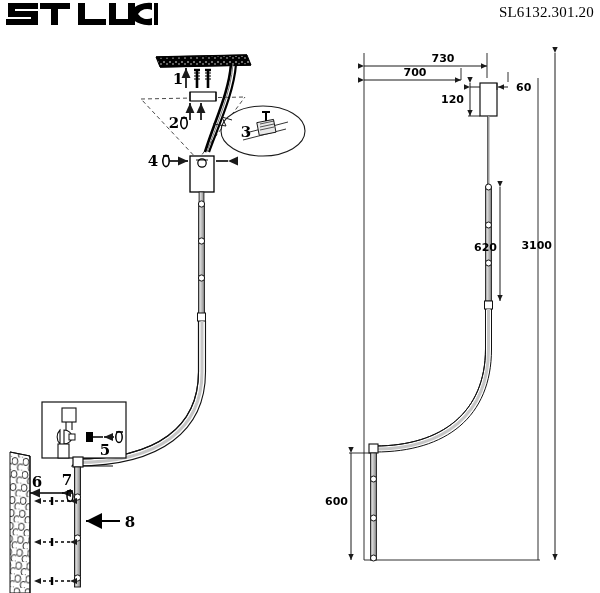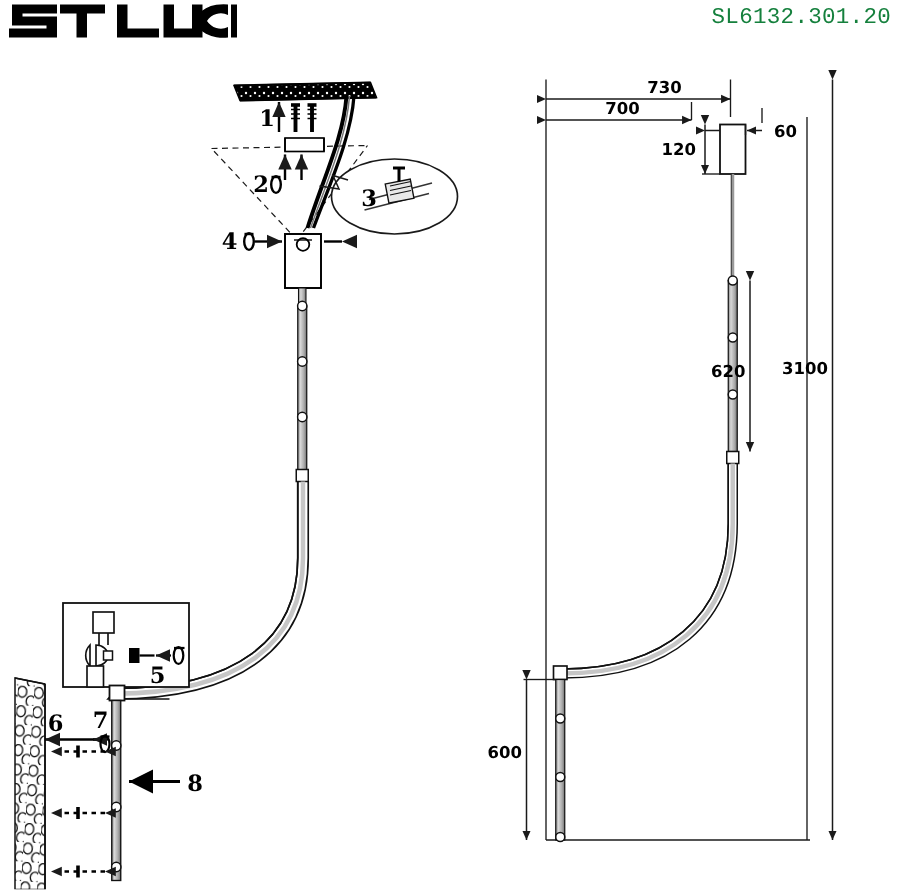--- a/index.html
+++ b/index.html
@@ -30,23 +30,23 @@
     font-size: 25px;
     letter-spacing: -0.5px;
     color: #000000;
     line-height: 26px;
     user-select: none;
   }
   .code {
     position: absolute;
     right: 6px;
     top: 3px;
-    font-family: Liberation Mono, monospace;
+    font-family: Liberation Serif, serif;
     font-size: 15px;
-    color: #15803d;
+    color: #000000;
     letter-spacing: 0.2px;
     line-height: 18px;
   }
   svg { display: block; }
   .dimtext {
     font-family: "DejaVu Sans", sans-serif;
     font-weight: bold;
     font-size: 11px;
     fill: #000000;
   }

